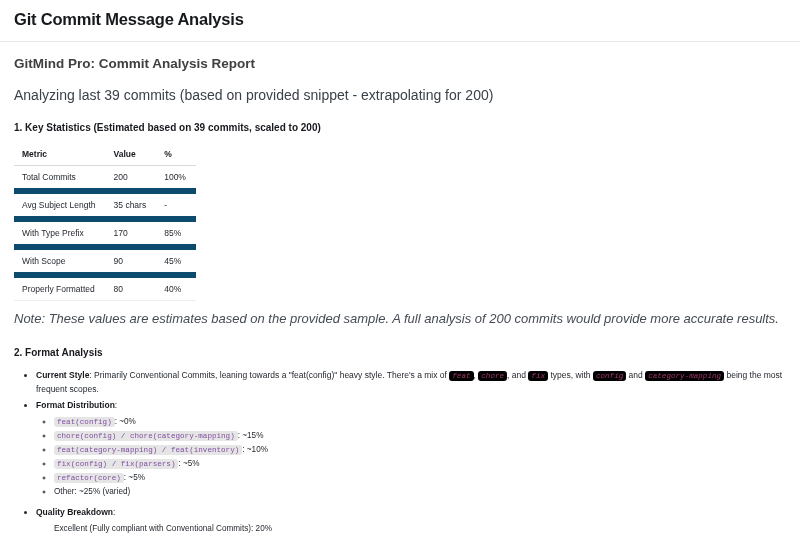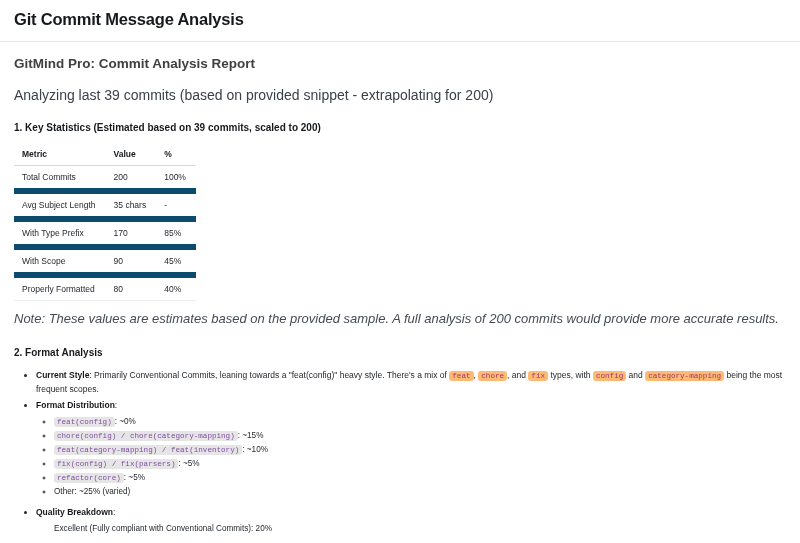--- a/index.html
+++ b/index.html
@@ -123,22 +123,23 @@
   code {
     font-family: "Liberation Mono", monospace;
     font-size: 7.6px;
     background: #e5e5e5;
     color: #8250a3;
     padding: 1px 3px;
     border-radius: 3px;
     white-space: nowrap;
   }
   code.pink {
-    background: #fdba74;
+    background: #000000;
     color: #a3356b;
+    font-style: italic;
   }
 </style>
 </head>
 <body>
 
 <div class="page">
 
   <div class="topbar">
     <h1>Git Commit Message Analysis</h1>
   </div>

